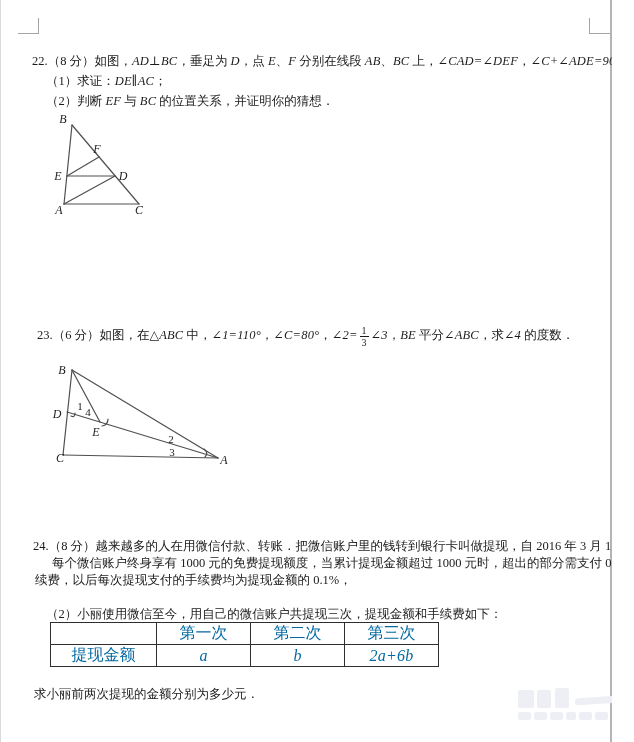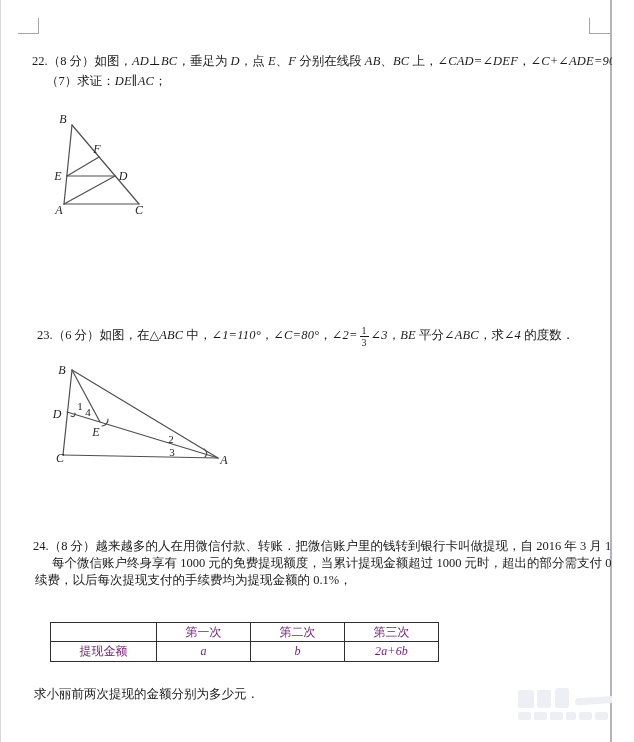--- a/index.html
+++ b/index.html
@@ -20,21 +20,21 @@
     display:inline-flex;flex-direction:column;align-items:center;vertical-align:middle;
     font-size:10px;line-height:1.1;margin:0 2px;font-style:normal;
   }
   .frac .den{border-top:1px solid #1b1b1b;padding:0 2px;}
   .fig{position:absolute;}
   .fig line, .fig path{stroke:#4f4f4f;stroke-width:1.2;fill:none;stroke-linecap:round;}
   .fig text{font-family:"Liberation Serif","DejaVu Serif",serif;font-style:italic;font-size:12px;fill:#222;}
   .fig text.num{font-style:normal;font-size:11px;}
   table.wtable{
     position:absolute;left:50px;top:622px;border-collapse:collapse;table-layout:fixed;
-    font-size:12px;color:#701a75;
+    font-size:16px;color:#0369a1;
   }
   table.wtable td{
     border:1px solid #2e2e2e;text-align:center;vertical-align:middle;
     height:18px;padding:0 2px;overflow:hidden;
   }
   table.wtable tr.vals td{height:19px;text-align:center;}
   .wm{position:absolute;left:515px;top:688px;width:112px;height:34px;}
   .wm div{position:absolute;background:#edeff5;border-radius:2px;}
   .wm .g1{left:3px;top:2px;width:16px;height:18px;}
   .wm .g2{left:22px;top:2px;width:14px;height:18px;}
@@ -51,21 +51,22 @@
 <body>
 
 <div class="page">
 
   <div class="edge-left"></div>
   <div class="edge-right"></div>
   <div class="corner tl"></div>
   <div class="corner tr"></div>
 
   <div class="tline" style="left:32px;top:54px;"><span>22.（8 分）如图，</span><span class="m">AD⊥BC</span><span>，垂足为 </span><span class="m">D</span><span>，点 </span><span class="m">E</span><span>、</span><span class="m">F</span><span> 分别在线段 </span><span class="m">AB</span><span>、</span><span class="m">BC</span><span> 上，</span><span class="m">∠CAD=∠DEF</span><span>，</span><span class="m">∠C+∠ADE=90°</span><span>．</span></div>
-  <div class="tline" style="left:46px;top:74px;"><span>（7）求证：</span><span class="m">DE∥AC</span><span>；</span></div>
+  <div class="tline" style="left:46px;top:74px;"><span>（1）求证：</span><span class="m">DE∥AC</span><span>；</span></div>
+  <div class="tline" style="left:46px;top:94px;"><span>（2）判断 </span><span class="m">EF</span><span> 与 </span><span class="m">BC</span><span> 的位置关系，并证明你的猜想．</span></div>
 
   <svg class="fig" style="left:35px;top:110px;" width="140" height="112" viewBox="0 0 140 112">
     <line x1="37" y1="15" x2="29" y2="94"></line>
     <line x1="37" y1="15" x2="104" y2="94"></line>
     <line x1="29" y1="94" x2="104" y2="94"></line>
     <line x1="29" y1="94" x2="80" y2="66"></line>
     <line x1="32" y1="66" x2="80" y2="66"></line>
     <line x1="32" y1="66" x2="64" y2="47"></line>
     <text x="28" y="13" text-anchor="middle">B</text>
     <text x="62" y="43" text-anchor="middle">F</text>
@@ -96,20 +97,21 @@
     <text x="186" y="104" text-anchor="middle">A</text>
     <text x="42" y="50" text-anchor="middle" class="num">1</text>
     <text x="50" y="56" text-anchor="middle" class="num">4</text>
     <text x="133" y="83" text-anchor="middle" class="num">2</text>
     <text x="134" y="96" text-anchor="middle" class="num">3</text>
   </svg>
 
   <div class="tline" style="left:33px;top:539px;">24.（8 分）越来越多的人在用微信付款、转账．把微信账户里的钱转到银行卡叫做提现，自 2016 年 3 月 1 日起，</div>
   <div class="tline" style="left:52px;top:556px;">每个微信账户终身享有 1000 元的免费提现额度，当累计提现金额超过 1000 元时，超出的部分需支付 0.1%的手</div>
   <div class="tline" style="left:35px;top:573px;">续费，以后每次提现支付的手续费均为提现金额的 0.1%，</div>
+  <div class="tline" style="left:46px;top:607px;">（2）小丽使用微信至今，用自己的微信账户共提现三次，提现金额和手续费如下：</div>
 
   <table class="wtable">
     <colgroup>
         <col style="width:106px">
         <col style="width:94px">
         <col style="width:94px">
         <col style="width:94px">
       </colgroup>
     <tbody>
         <tr>

